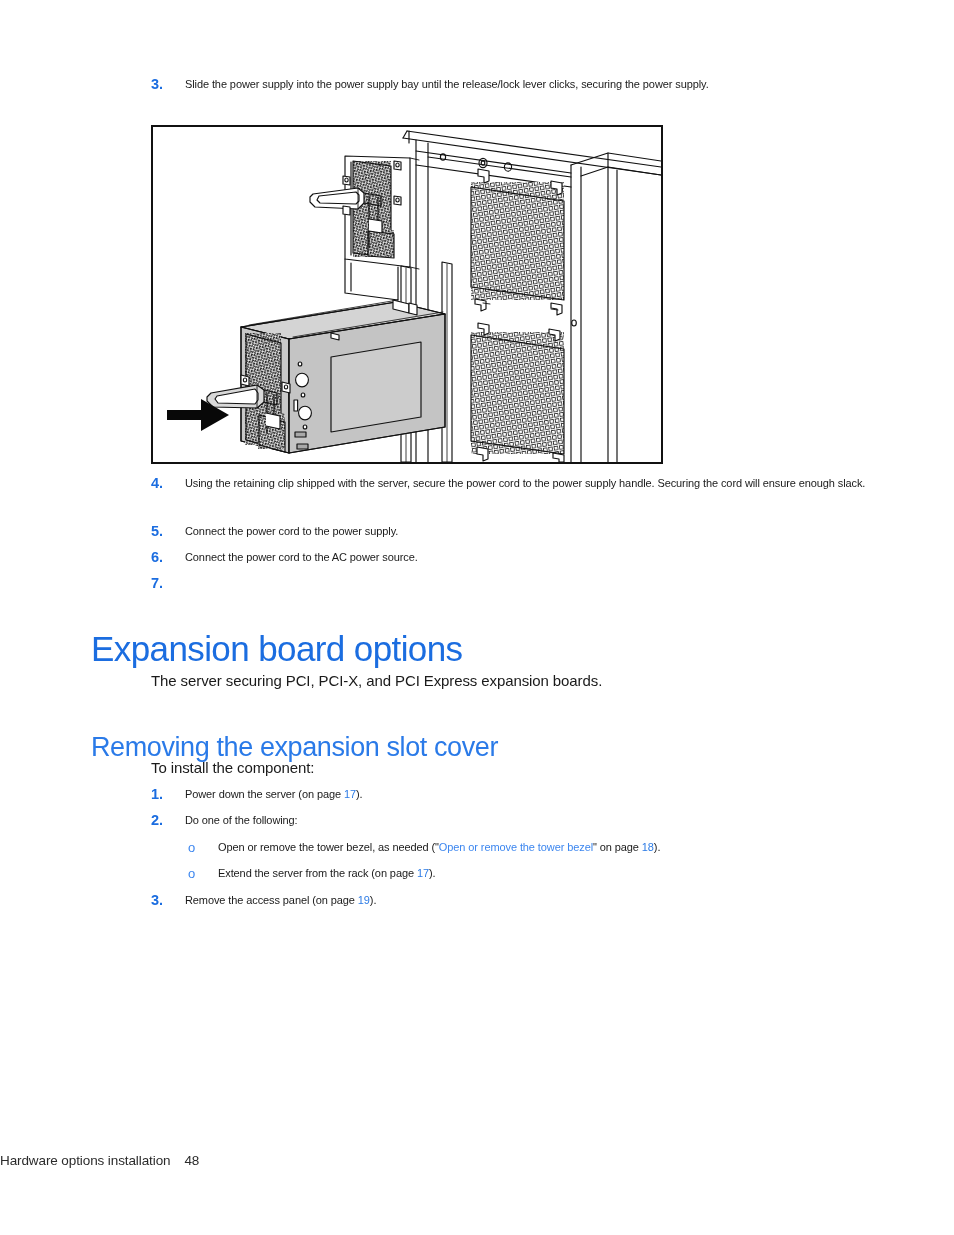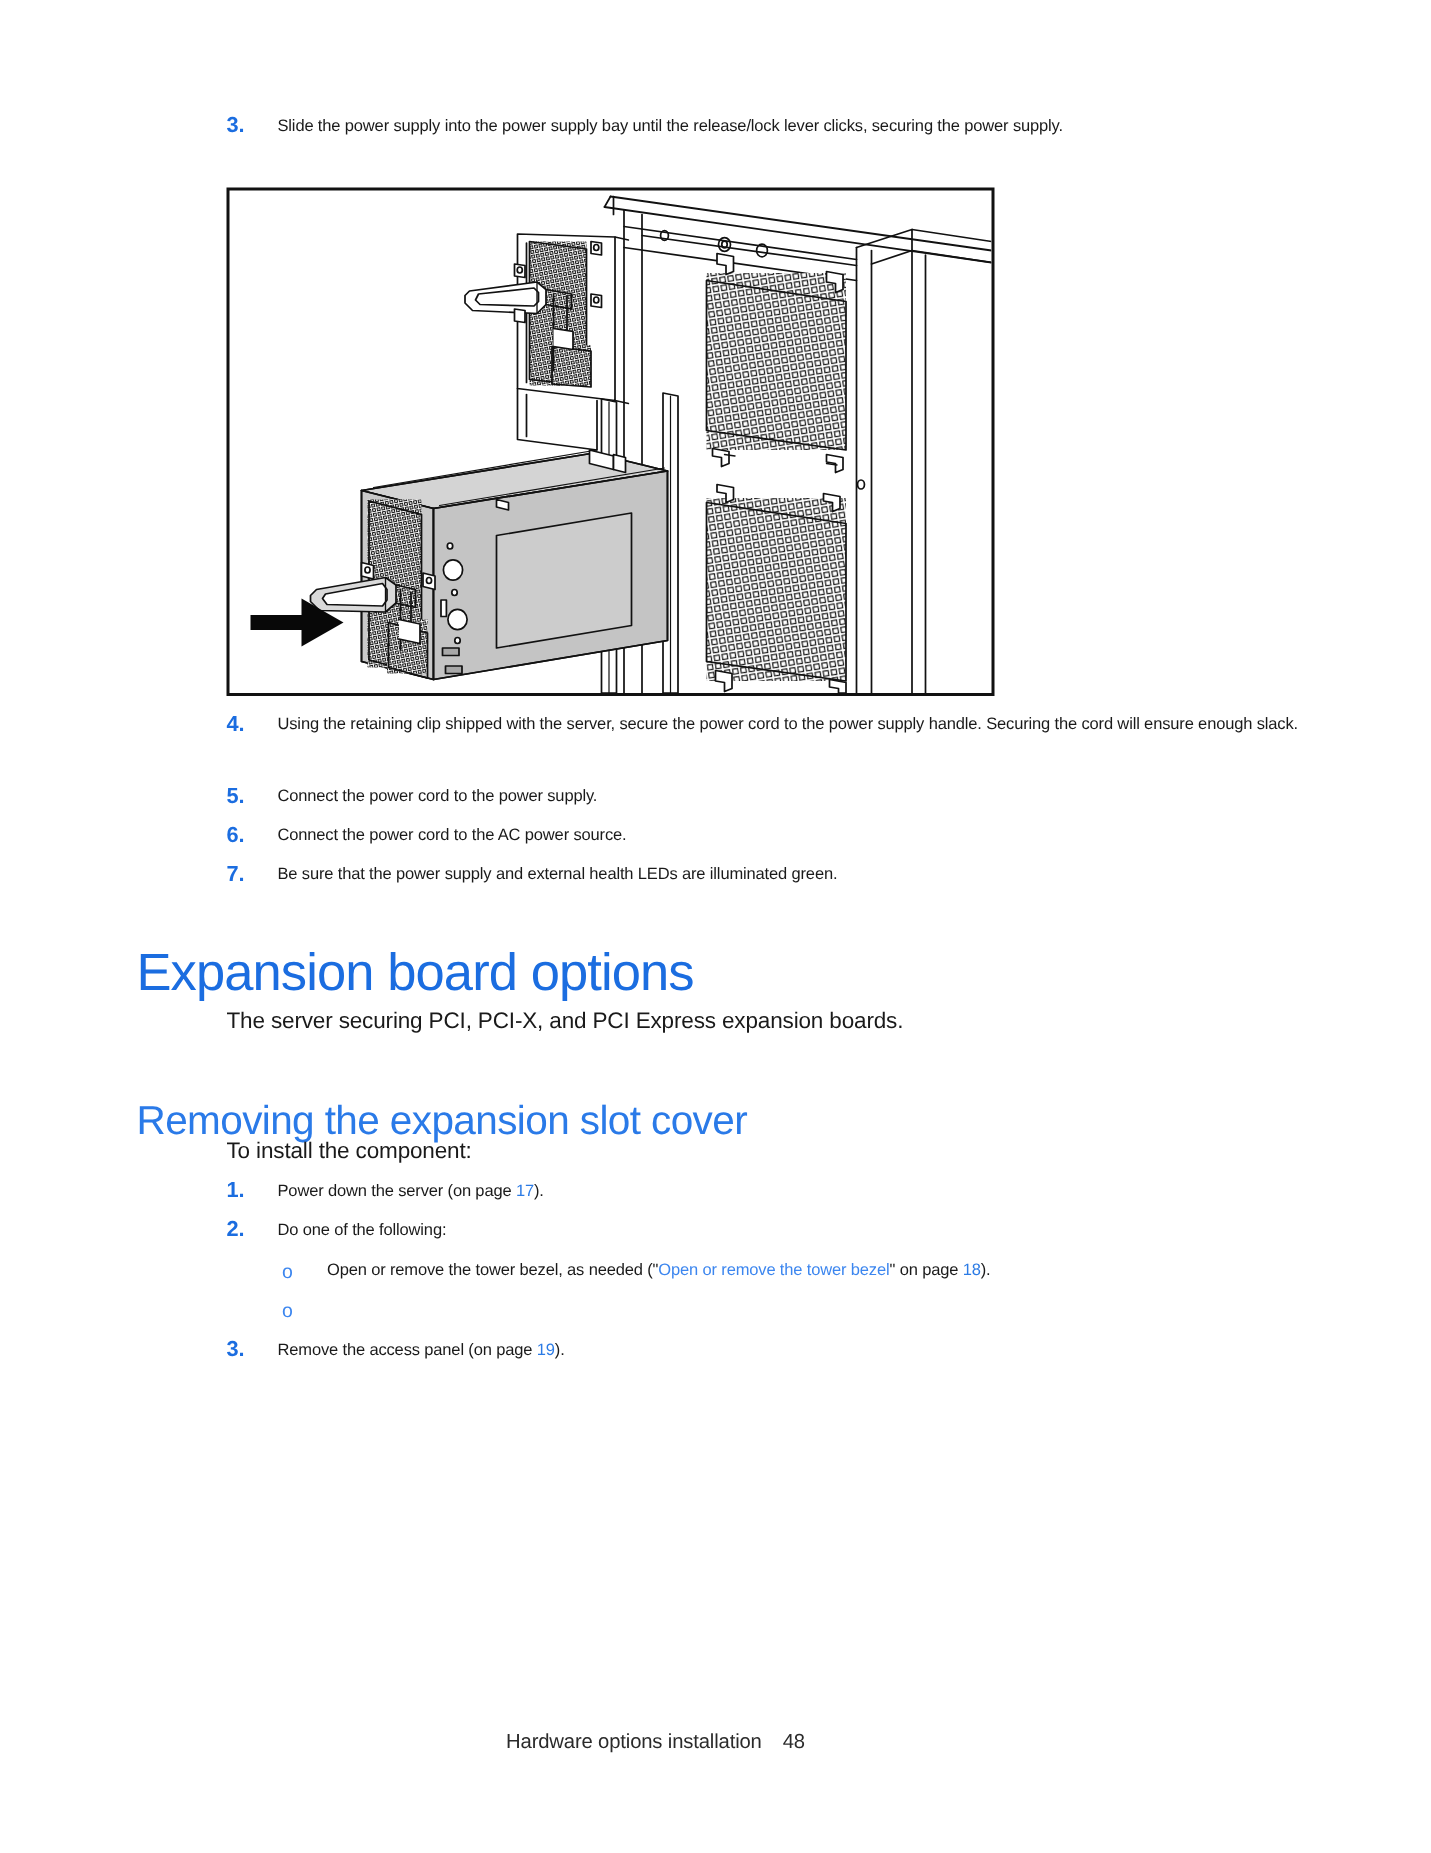--- a/index.html
+++ b/index.html
@@ -83,21 +83,21 @@
     letter-spacing: -0.4px;
     white-space: nowrap;
   }
 
   
   .footer {
     position: absolute;
     left: 0;
     top: 1153px;
     width: 874px;
-    text-align: center;
+    text-align: left;
     font-size: 13.5px;
     color: #2b2b2b;
     letter-spacing: -0.1px;
   }
   .footer .pg { margin-left: 14px; }
 
   
   .figure {
     position: absolute;
     left: 151px;
@@ -310,21 +310,20 @@
     <span class="item-text">Connect the power cord to the power supply.</span>
   </div>
 
   <div class="list-item" style="left:151px; top:546px; width:720px;">
     <span class="marker-num">6.</span>
     <span class="item-text">Connect the power cord to the AC power source.</span>
   </div>
 
   <div class="list-item" style="left:151px; top:572px; width:720px;">
     <span class="marker-num">7.</span>
-    <span class="item-text">Be sure that the power supply and external health LEDs are illuminated green.</span>
   </div>
 
   <h1 class="h1" style="top:617px; margin:12px;">Expansion board options</h1>
 
   <div class="plain" style="left:151px; top:669px;">The server securing PCI, PCI-X, and PCI Express expansion boards.</div>
 
   <h2 class="h2" style="top:720px; margin:12px;">Removing the expansion slot cover</h2>
 
   <div class="plain" style="left:151px; top:756px;">To install the component:</div>
 
@@ -338,20 +337,21 @@
     <span class="item-text">Do one of the following:</span>
   </div>
 
   <div class="list-item" style="left:188px; top:836px; width:730px;">
     <span class="marker-bullet">o</span>
     <span class="item-text"><span>Open or remove the tower bezel, as needed ("</span><span class="lnk-blue">Open or remove the tower bezel</span><span>" on page </span><span class="lnk">18</span><span>).</span></span>
   </div>
 
   <div class="list-item" style="left:188px; top:862px; width:730px;">
     <span class="marker-bullet">o</span>
+    <span class="item-text"><span>Extend the server from the rack (on page </span><span class="lnk">17</span><span>).</span></span>
   </div>
 
   <div class="list-item" style="left:151px; top:889px; width:720px;">
     <span class="marker-num">3.</span>
     <span class="item-text"><span>Remove the access panel (on page </span><span class="lnk">19</span><span>).</span></span>
   </div>
 
   <div class="footer">
     <span>Hardware options installation</span><span class="pg">48</span>
   </div>

